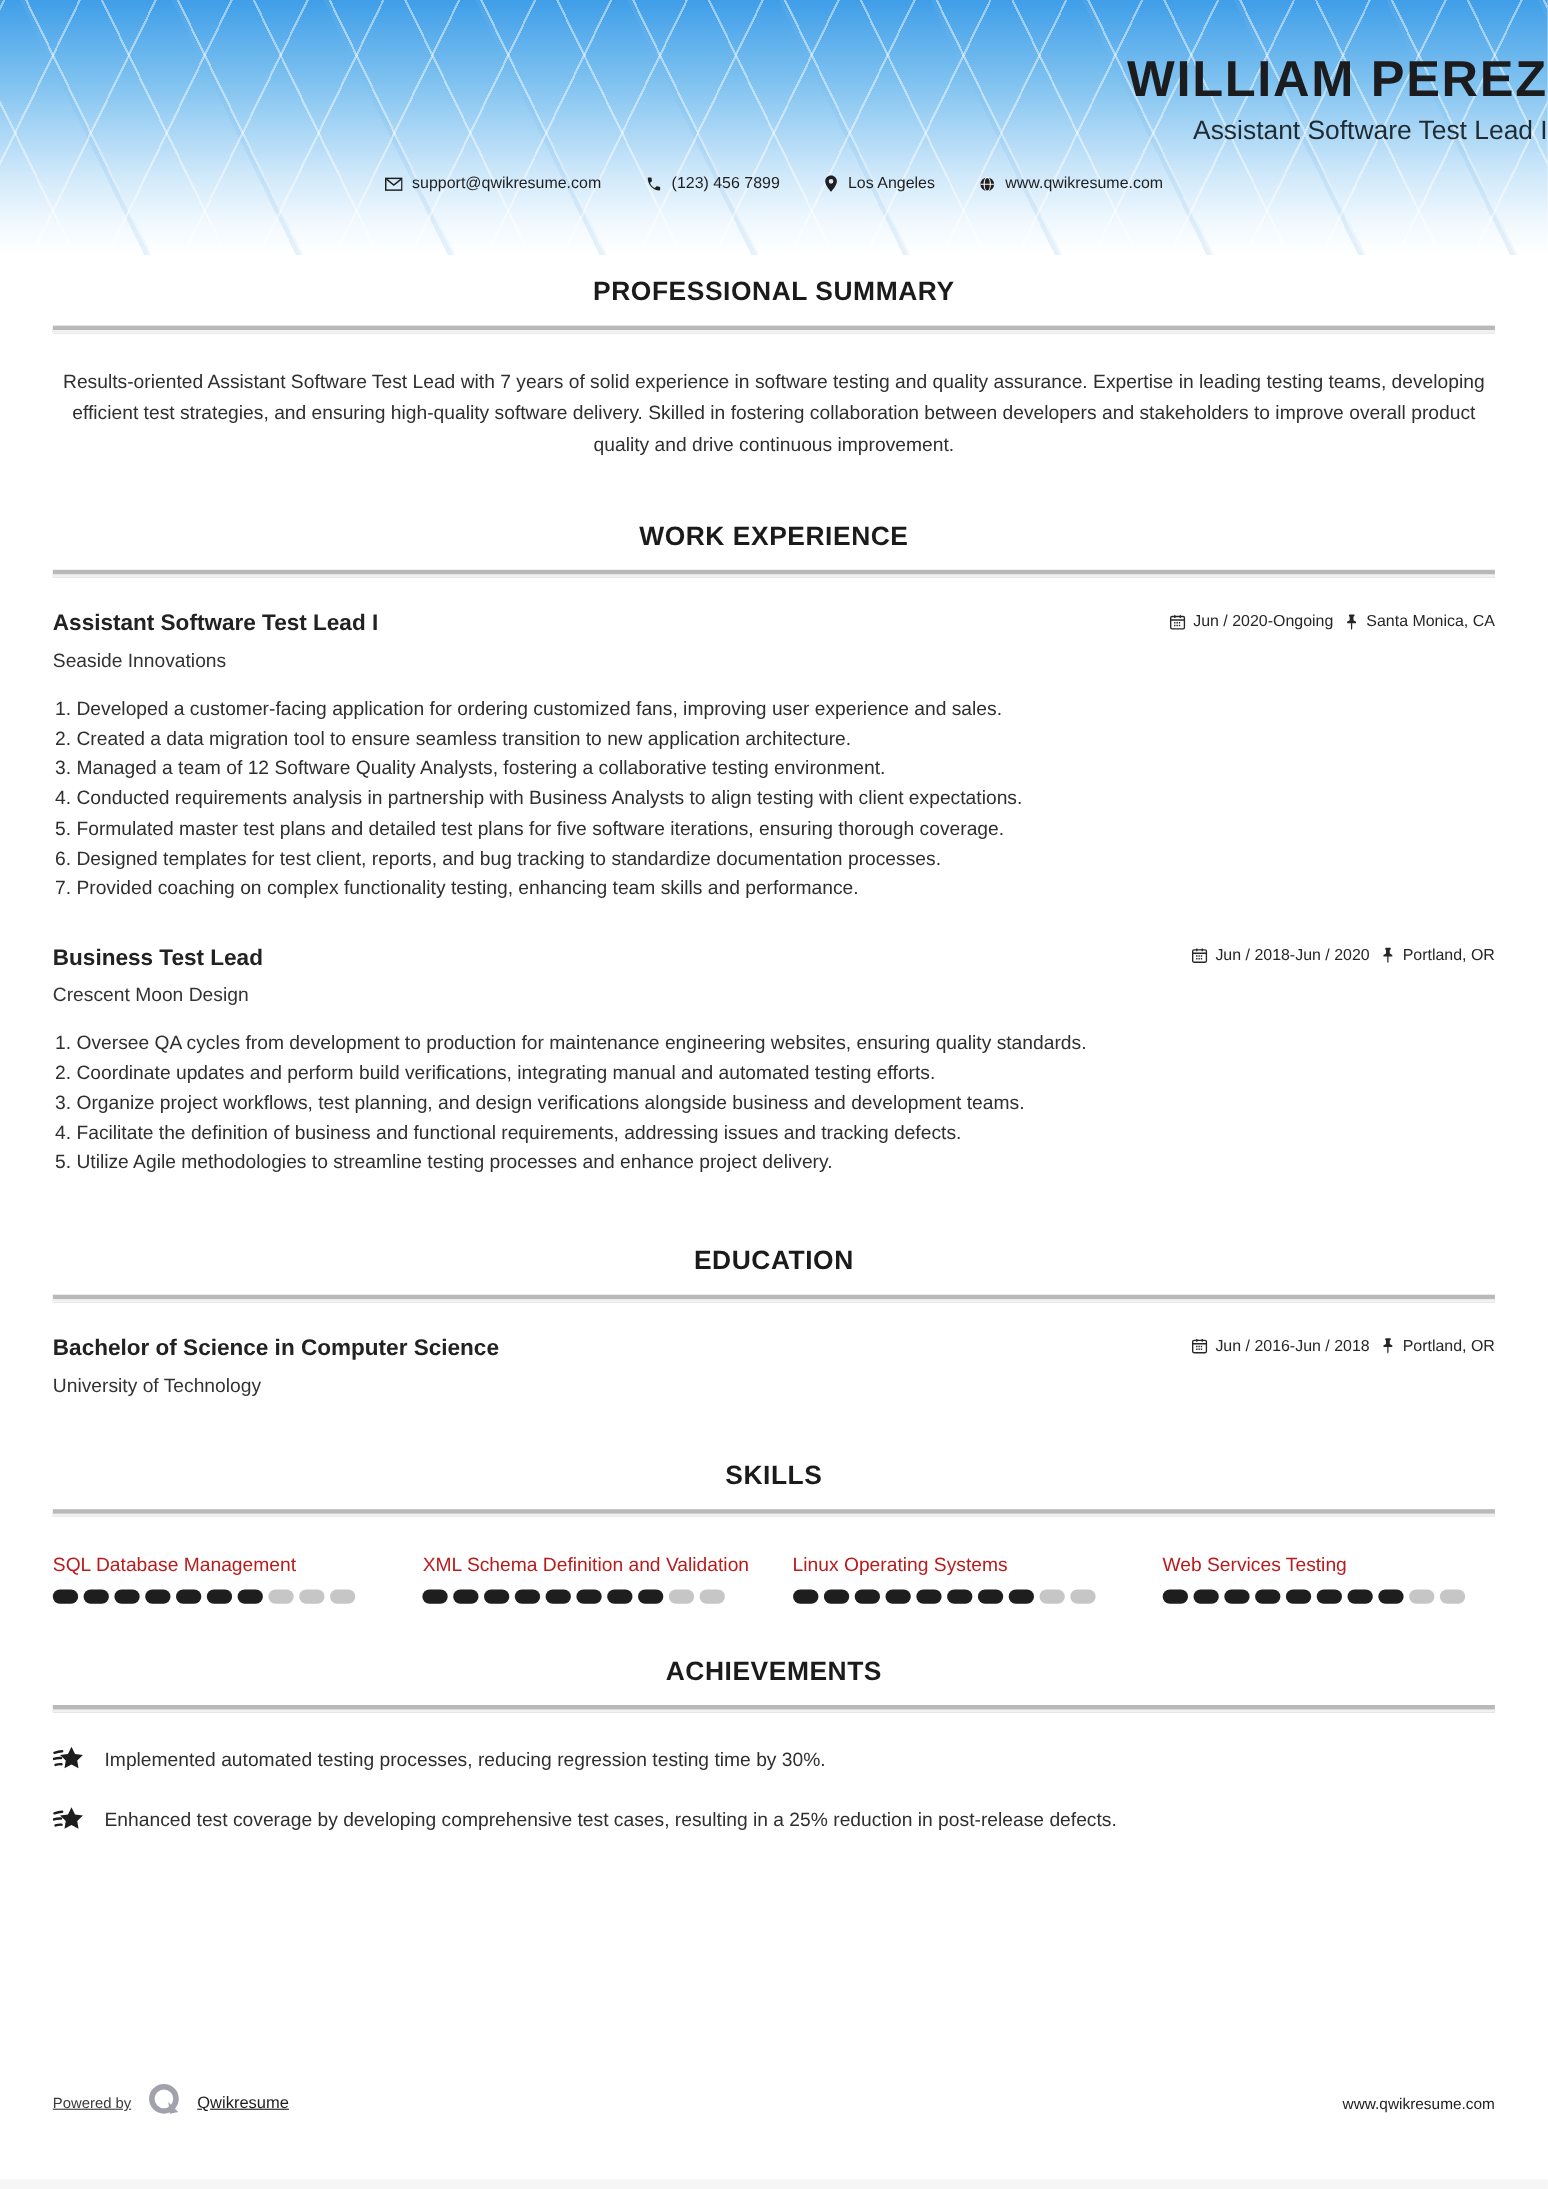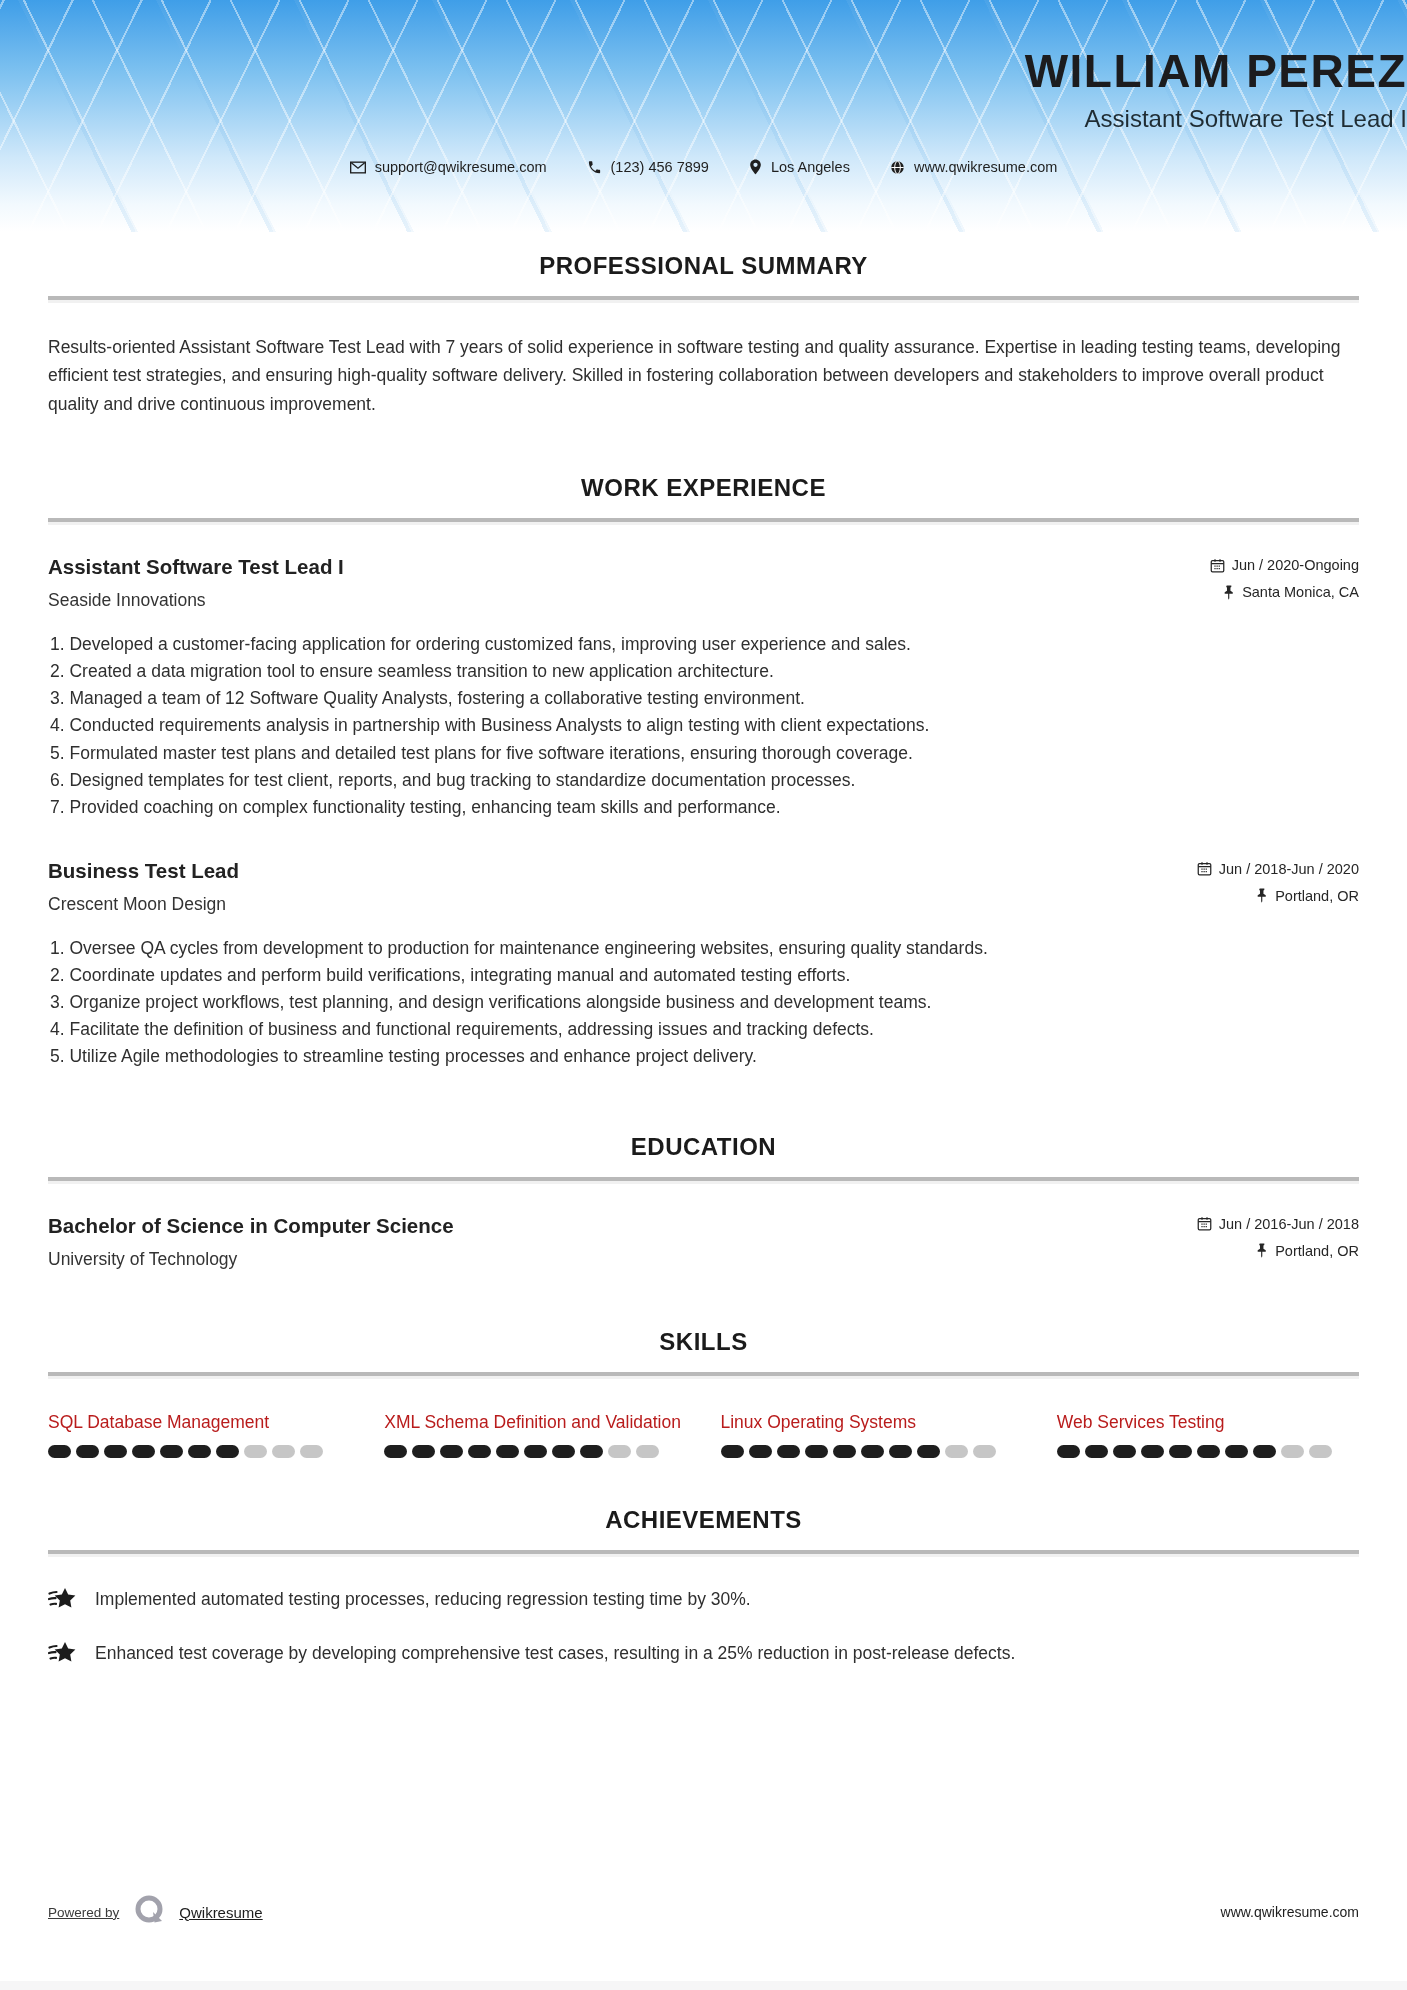--- a/index.html
+++ b/index.html
@@ -48,29 +48,29 @@
   main { padding: 0 48px; }
   section h2 {
     text-align: center;
     font-size: 24px; font-weight: bold; letter-spacing: 0.5px;
     color: #1b1b1b;
     margin-bottom: 16px;
   }
   .rule { height: 7px; background: #b9b9b9; border-bottom: 3px solid #f1f1f1; }
 
   .sec-summary { margin-top: 20px; }
-  .sec-summary p { margin-top: 30px; font-size: 17.5px; line-height: 1.62; color: #2f2f2f; }
+  .sec-summary p { margin-top: 30px; font-size: 17.5px; line-height: 1.62; color: #2f2f2f; text-align: center; }
 
   .sec-experience { margin-top: 56px; }
   .job { margin-top: 30px; }
   .job + .job { margin-top: 38px; }
   .job-head, .edu-head { display: flex; justify-content: space-between; align-items: flex-start; }
   .job-title, .edu-degree { font-size: 20.5px; font-weight: bold; color: #222; }
   .job-company, .edu-school { font-size: 17.5px; color: #333; margin-top: 11px; font-weight: normal; }
-  .job-right, .edu-right { display: flex; flex-direction: column; align-items: flex-end; gap: 11px; padding-top: 2px; }
+  .job-right, .edu-right { display: flex; flex-direction: row; align-items: flex-end; gap: 11px; padding-top: 2px; }
   .meta-line { display: inline-flex; align-items: center; gap: 7px; font-size: 14.5px; color: #262626; white-space: nowrap; }
   .meta-line svg { display: block; }
   ol.bullets { margin-top: 20px; list-style-position: inside; padding-left: 2px; }
   ol.bullets li { font-size: 17.5px; line-height: 1.55; color: #2f2f2f; }
 
   .sec-education { margin-top: 62px; }
   .edu-entry { margin-top: 30px; }
   .edu-desc { margin-top: 16px; font-size: 17.5px; color: #2f2f2f; line-height: 1.5; }
 
   .sec-skills { margin-top: 58px; }

